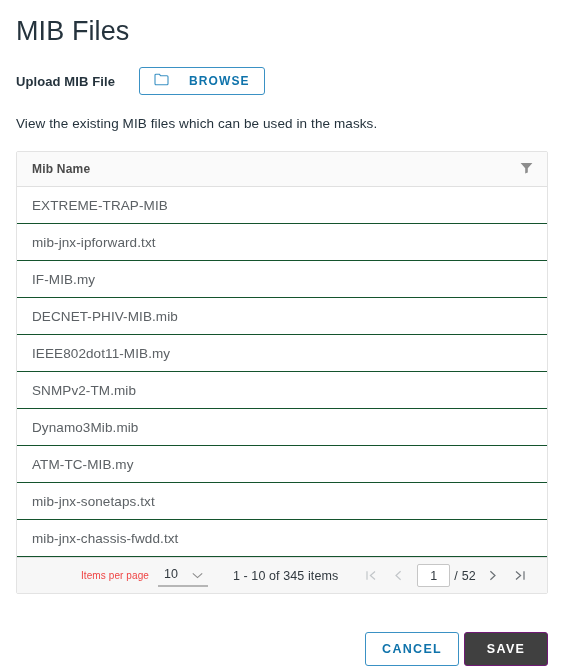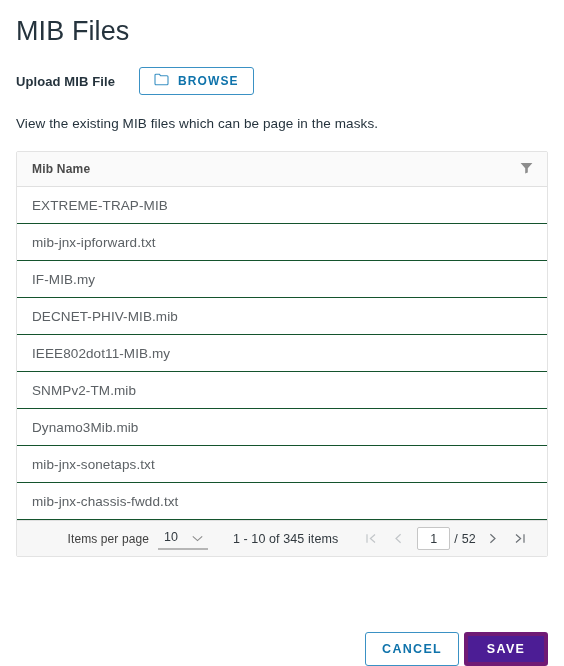--- a/index.html
+++ b/index.html
@@ -38,21 +38,21 @@
   .browse-btn {
     margin-left: 24px;
     height: 28px;
     min-width: 110px;
     border: 1px solid #3a91c4;
     border-radius: 3px;
     background: #ffffff;
     display: inline-flex;
     align-items: center;
     justify-content: center;
-    gap: 9px;
+    gap: 20px;
     padding: 0 14px;
     cursor: pointer;
   }
   .browse-btn .label {
     font-size: 12px;
     font-weight: bold;
     color: #0f73ab;
     letter-spacing: 1.1px;
   }
   .folder-icon { display: block; }
@@ -108,22 +108,22 @@
   .tfoot {
     height: 36px;
     background: #f7f7f7;
     border-top: 1px solid #e0e0e0;
     display: flex;
     align-items: center;
     justify-content: flex-end;
     padding-right: 14px;
   }
   .foot-label {
-    font-size: 12px;
-    color: #404040;
+    font-size: 10px;
+    color: #ef4444;
     letter-spacing: 0.1px;
   }
   .ipp-select {
     margin-left: 9px;
     display: inline-flex;
     align-items: center;
     gap: 14px;
     border-bottom: 2px solid #b6b6b6;
     padding: 0 5px 2px 6px;
     cursor: pointer;
@@ -195,22 +195,22 @@
     justify-content: center;
     font-family: "Liberation Sans", sans-serif;
     padding: 0 16px;
   }
   .btn-cancel {
     background: #ffffff;
     border: 1px solid #3a91c4;
     color: #0f73ab;
   }
   .btn-save {
-    background: #4c1d95;
-    border: 4px solid #701a75;
+    background: #404040;
+    border: 1px solid #701a75;
     color: #ffffff;
   }
 </style>
 </head>
 <body>
 
 <div class="page">
 
   <h1 class="page-title">MIB Files</h1>
 
@@ -219,21 +219,21 @@
     <button class="browse-btn">
       <span class="folder-icon">
         <svg width="15" height="13" viewBox="0 0 15 13">
           <path d="M1 2.2a1 1 0 0 1 1-1h3.3l1.2 1.5H13a1 1 0 0 1 1 1v7.1a1 1 0 0 1-1 1H2a1 1 0 0 1-1-1V2.2z" fill="none" stroke="#3a91c4" stroke-width="1.1" stroke-linejoin="round"></path>
         </svg>
       </span>
       <span class="label">BROWSE</span>
     </button>
   </div>
 
-  <p class="description">View the existing MIB files which can be page in the masks.</p>
+  <p class="description">View the existing MIB files which can be used in the masks.</p>
 
   <div class="table-card">
 
     <div class="thead">
       <span class="th-label">Mib Name</span>
       <span class="filter-icon">
         <svg width="13" height="12" viewBox="0 0 13 12">
           <path d="M0.6 1.1h11.8L7.8 6.3v4.3L5.2 11.6V6.3L0.6 1.1z" fill="#8d8d8d"></path>
         </svg>
       </span>
@@ -255,20 +255,23 @@
       <div class="trow">
           <span class="cell">IEEE802dot11-MIB.my</span>
         </div>
       <div class="trow">
           <span class="cell">SNMPv2-TM.mib</span>
         </div>
       <div class="trow">
           <span class="cell">Dynamo3Mib.mib</span>
         </div>
       <div class="trow">
+          <span class="cell">ATM-TC-MIB.my</span>
+        </div>
+      <div class="trow">
           <span class="cell">mib-jnx-sonetaps.txt</span>
         </div>
       <div class="trow">
           <span class="cell">mib-jnx-chassis-fwdd.txt</span>
         </div>
     </div>
 
     <div class="tfoot">
       <span class="foot-label">Items per page</span>
 

